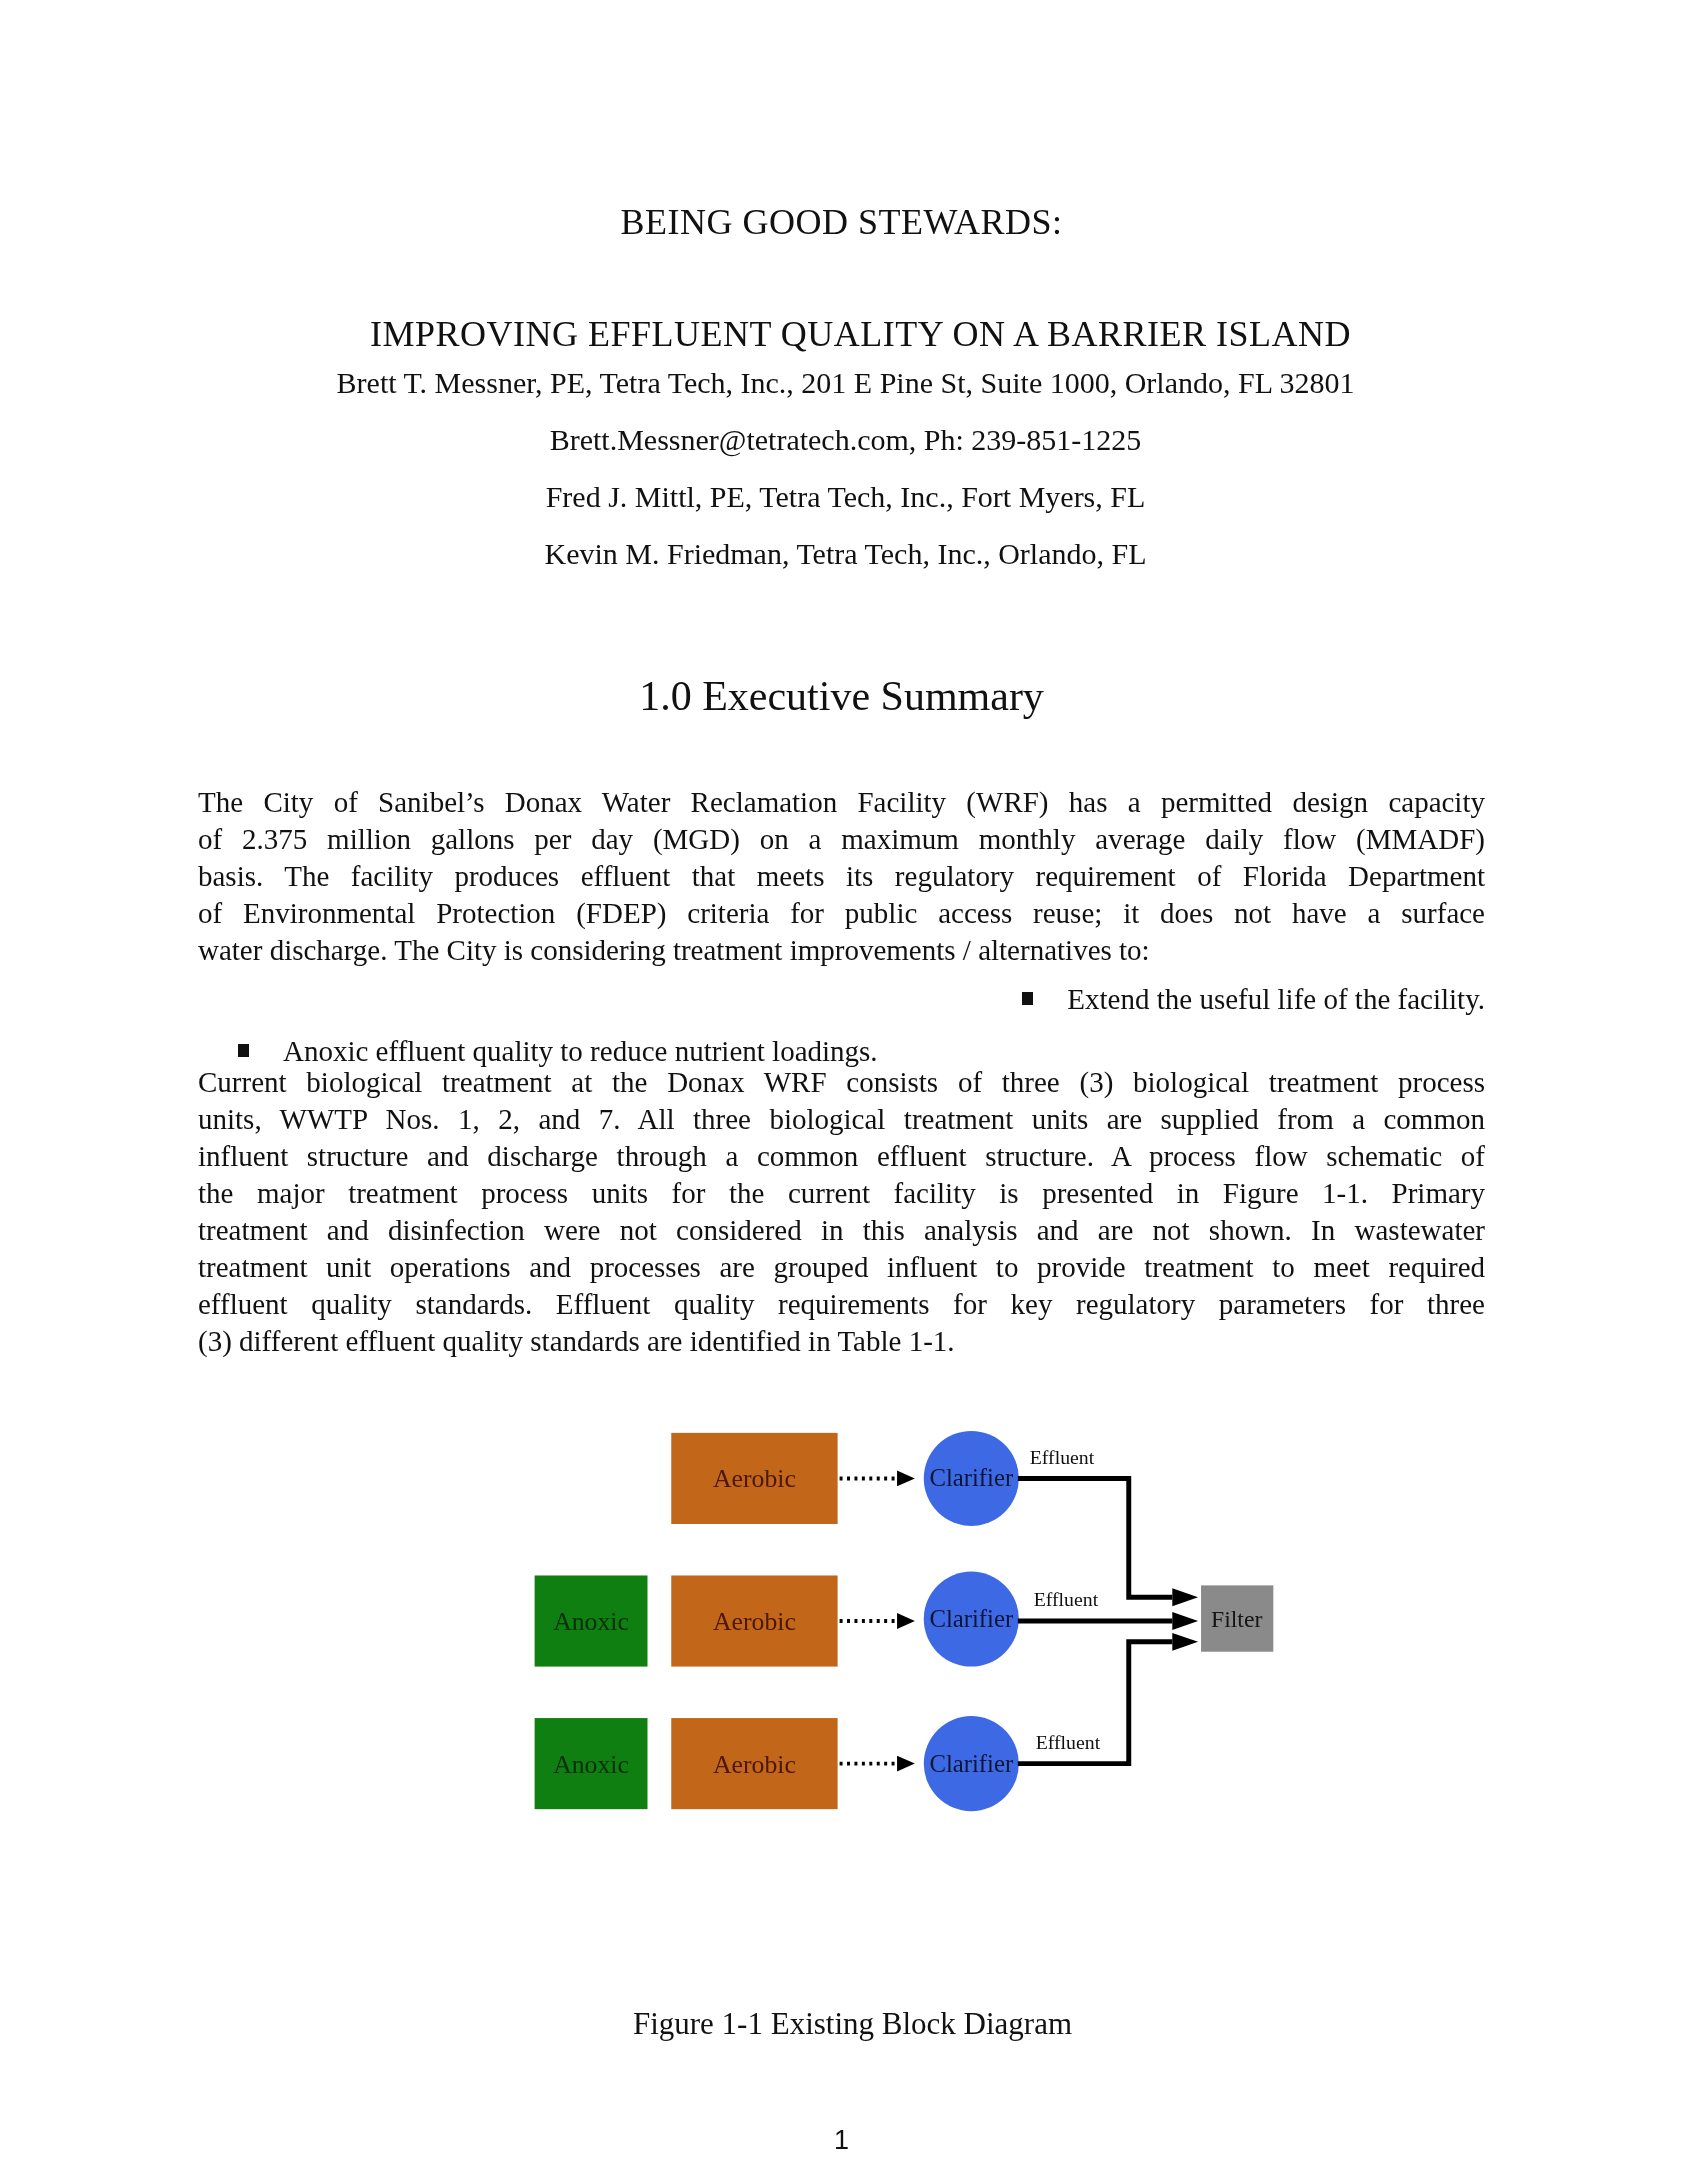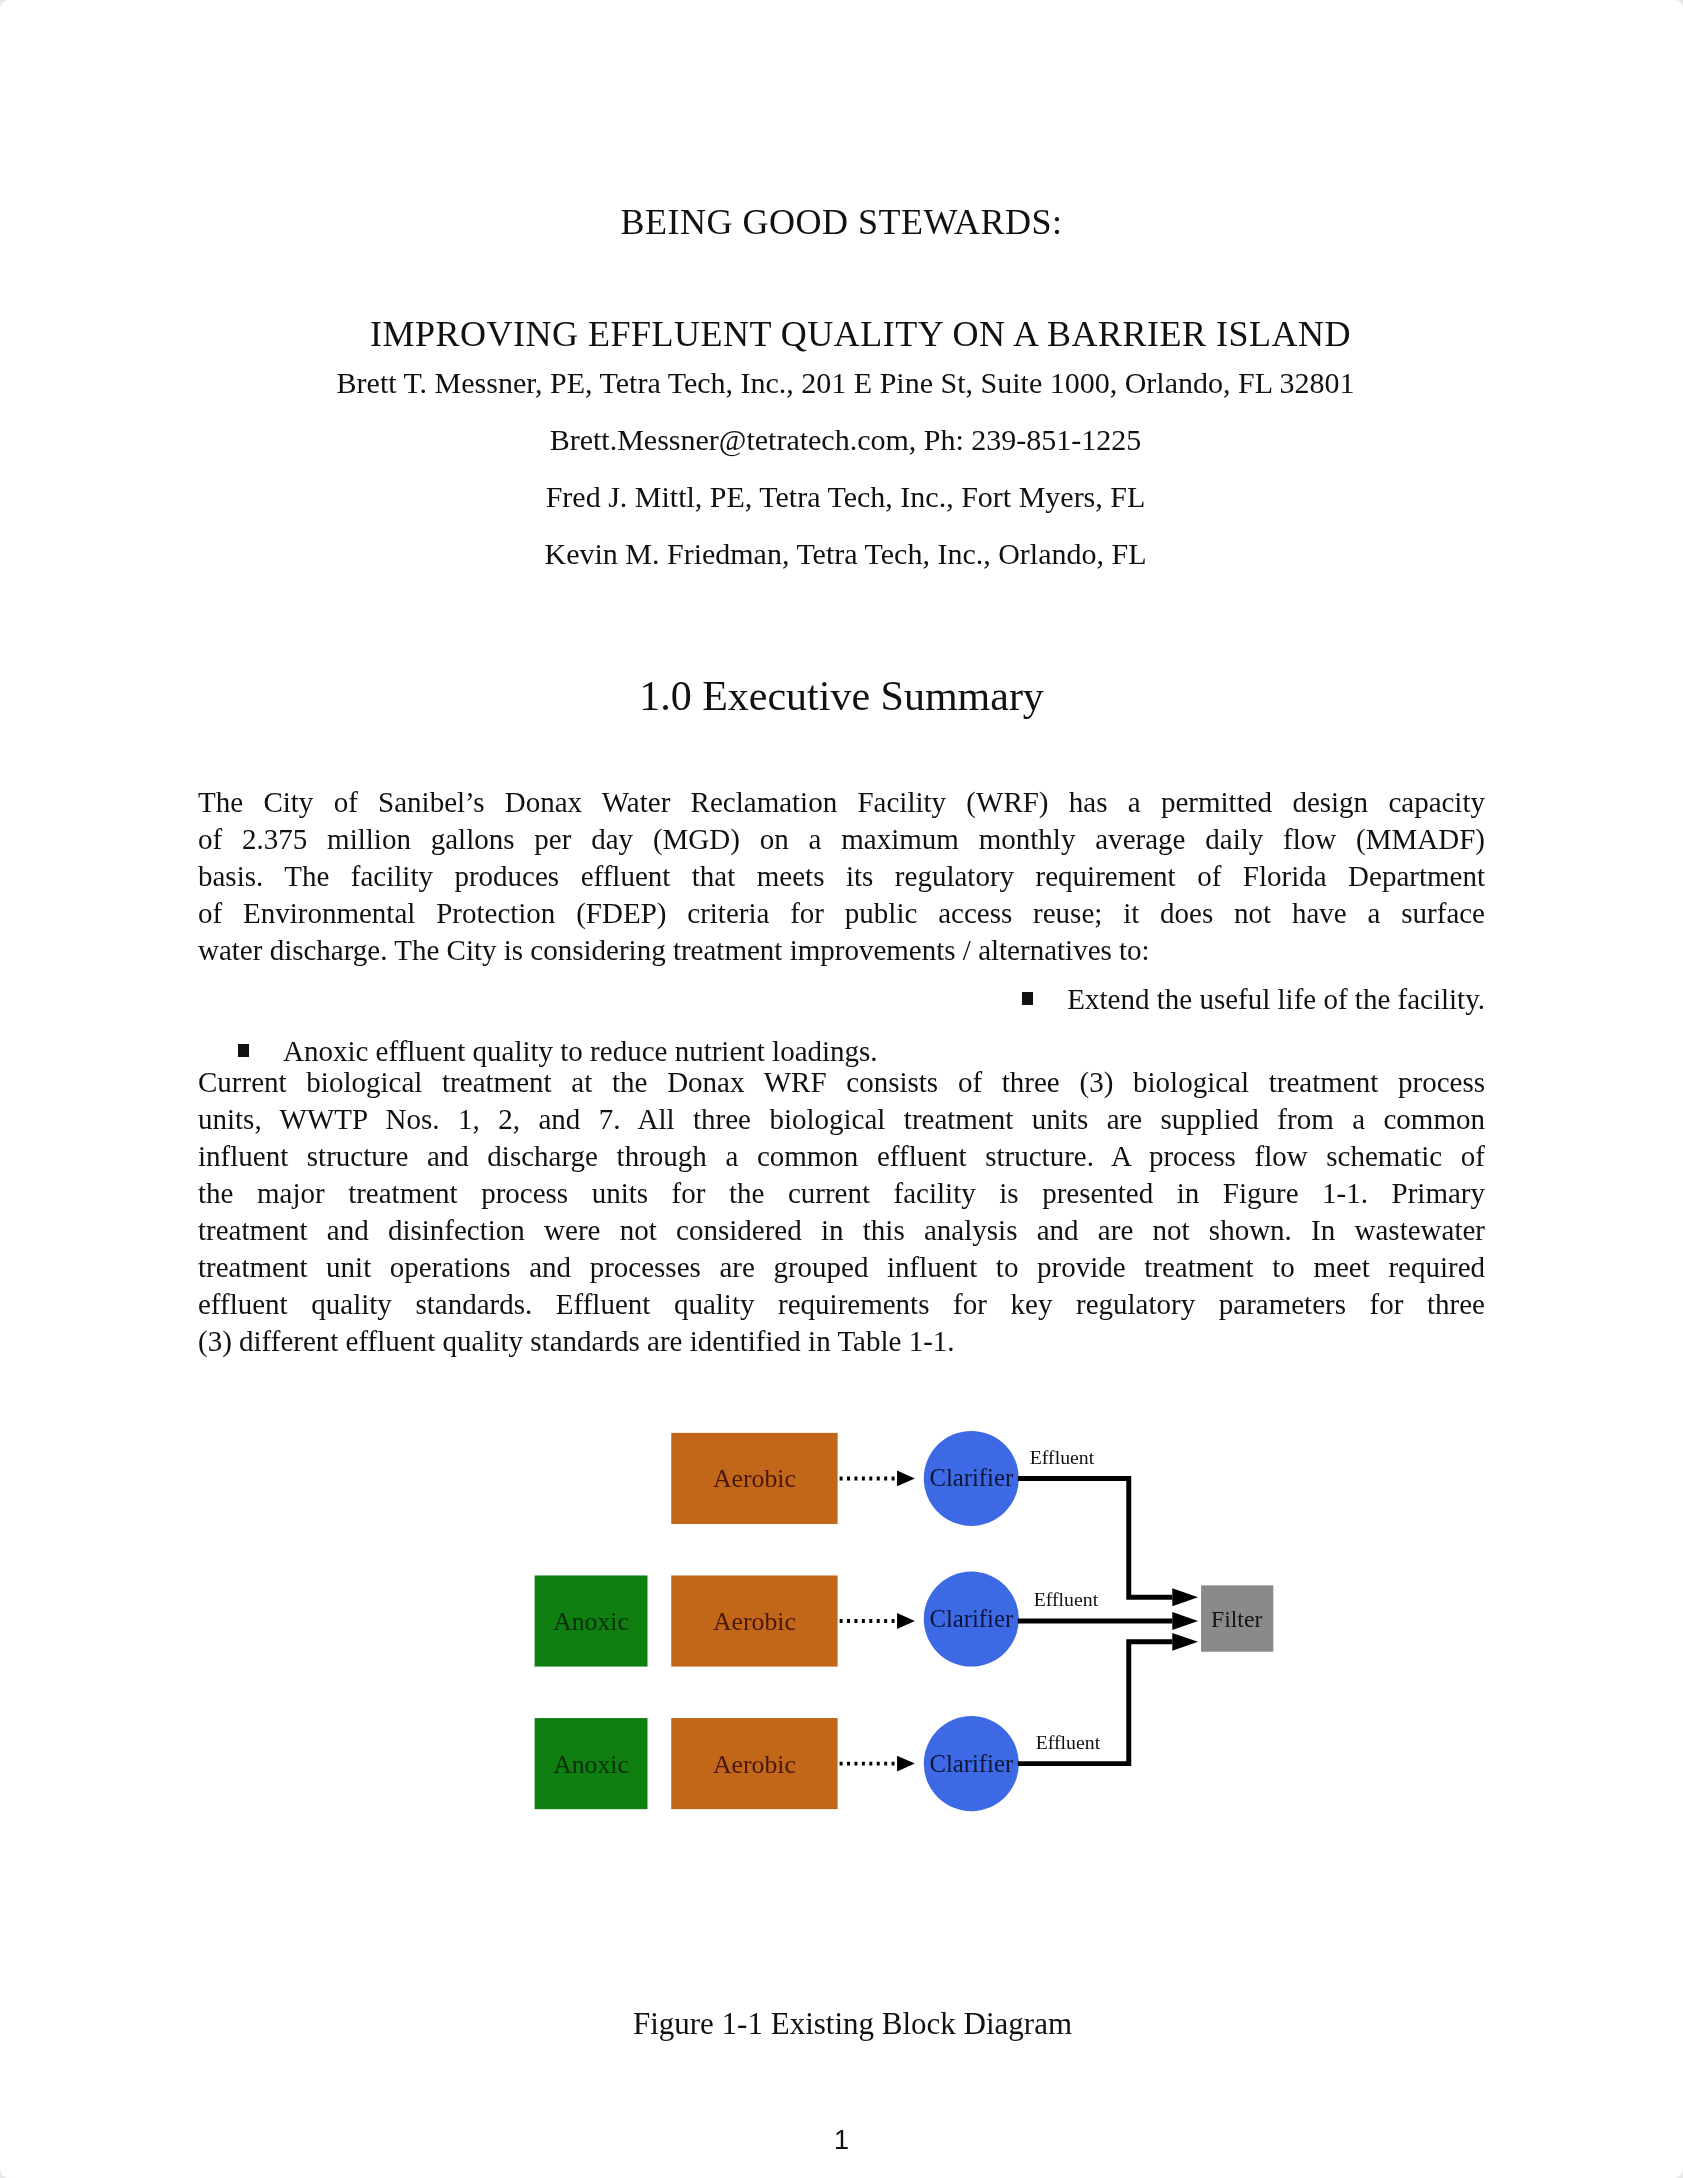--- a/index.html
+++ b/index.html
@@ -4,21 +4,20 @@
 <style>
   html,body { margin:0; padding:0; background:#e8e8e8; }
   .page {
     position:relative;
     width:1683px; height:2178px;
     background:#ffffff;
     font-family:"Liberation Serif","DejaVu Serif",serif;
     color:#111;
     overflow:hidden;
     margin:0 auto;
-    border-radius:9px;
   }
   .doc-title {
     position:absolute; top:194px; left:0; right:0;
     text-align:center; font-size:36px; line-height:56px;
     letter-spacing:0.5px; white-space:pre;
   }
   .authors {
     position:absolute; top:354px; left:8px; right:0;
     text-align:center; font-size:30px; line-height:57px;
   }

